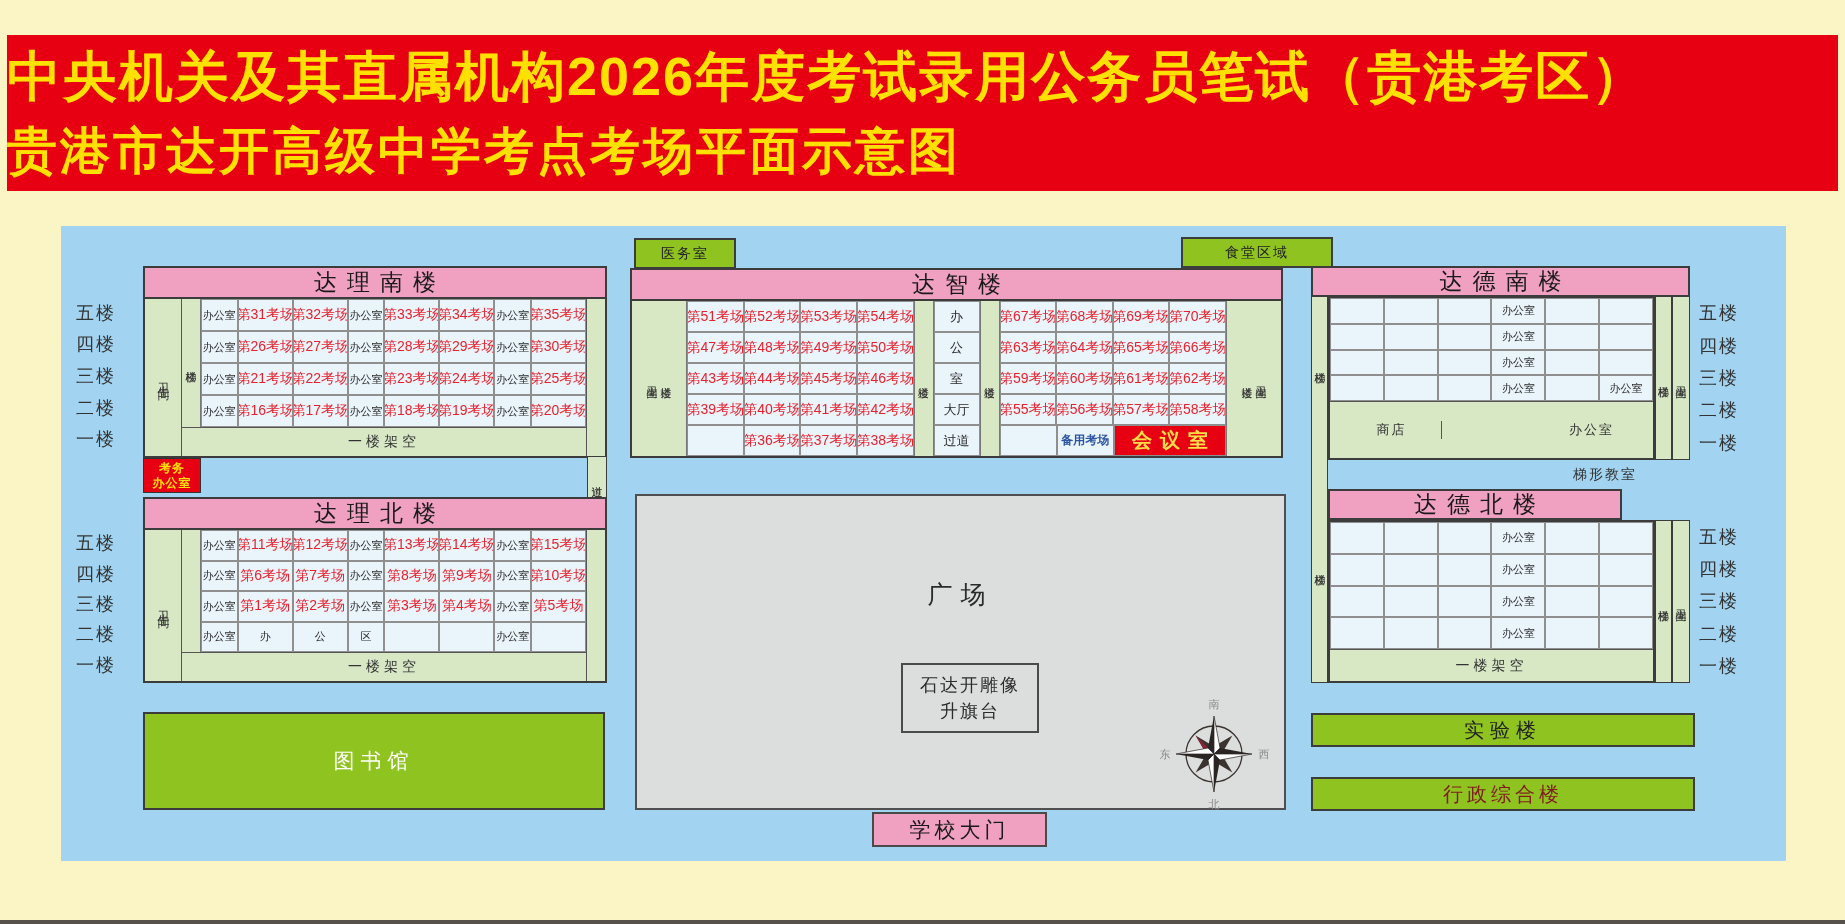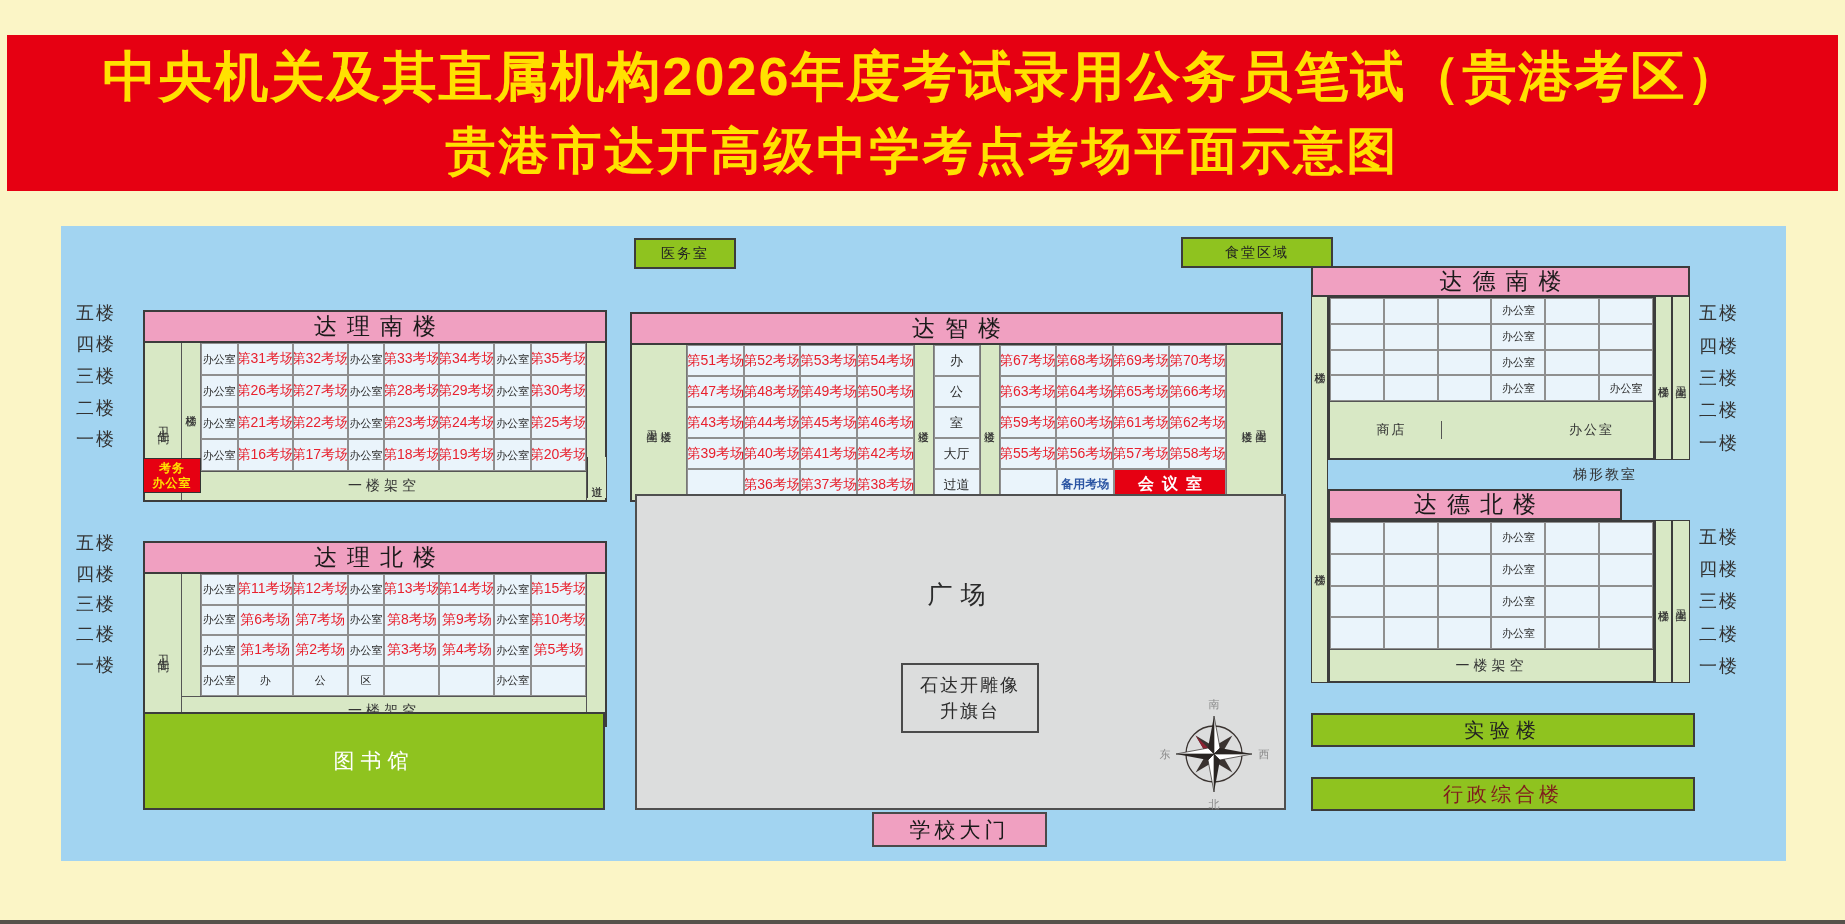--- a/index.html
+++ b/index.html
@@ -2,29 +2,29 @@
 <html><head>
 <meta charset="utf-8">
 <style>
   html,body { margin:0; padding:0; }
   body { background:#FBF5C6; font-family:"Liberation Sans","DejaVu Sans",sans-serif; }
   #page { position:relative; width:1845px; height:924px; background:#FBF5C6; overflow:hidden; }
   .abs { position:absolute; box-sizing:border-box; }
 
   
   #banner { left:7px; top:35px; width:1831px; height:156px; background:#E60012;
-            display:flex; flex-direction:column; align-items:center; justify-content:center; gap:4px; }
+            display:flex; flex-direction:column; align-items:flex-start; justify-content:center; gap:4px; }
   .banner-l1 { font-size:54px; font-weight:bold; color:#FFE100; letter-spacing:2px; white-space:nowrap; }
   .banner-l2 { font-size:50px; font-weight:bold; color:#FFE100; letter-spacing:3px; white-space:nowrap; }
 
   
   #panel { left:61px; top:226px; width:1725px; height:635px; background:#A2D4F1; }
 
   
-  .bldg { border:2px solid #3c3c3c; display:flex; flex-direction:column; background:#fff;margin-top:44px; }
+  .bldg { border:2px solid #3c3c3c; display:flex; flex-direction:column; background:#fff; }
   .hdr { height:29px; background:#F0A0C1; border-bottom:2px solid #3c3c3c; flex:none;
          display:flex; align-items:center; justify-content:center;
          font-size:23px; letter-spacing:10px; text-indent:10px; color:#1a1a1a; white-space:nowrap; }
   .hdrbox { background:#F0A0C1; border:2px solid #3c3c3c; display:flex; align-items:center; justify-content:center;
             font-size:23px; letter-spacing:10px; text-indent:10px; color:#1a1a1a; white-space:nowrap; }
   .bbody { flex:1; display:flex; min-height:0; }
   .green { background:#D8E8C5; }
   .maincol { flex:1; display:flex; flex-direction:column; min-width:0; }
   .rowsarea { flex:1; display:flex; min-height:0; }
   .fill { flex:1; min-width:0; min-height:0; }
@@ -32,21 +32,21 @@
   .sidenar { width:18px; border-right:1px solid #777; display:flex; align-items:center; justify-content:center; flex:none; }
   .edgecol { width:18px; border-left:1.5px solid #555; flex:none; }
   .vtext { writing-mode:vertical-rl; text-orientation:upright; font-size:12px; color:#333; letter-spacing:3px; line-height:1.1; white-space:nowrap; }
   .vtext.sm { font-size:11px; letter-spacing:1px; }
 
   .cell { border:1px solid #8f8f8f; background:#EAF4FB; display:flex; align-items:center; justify-content:center;
           white-space:nowrap; overflow:hidden; }
   .cell.exam { color:#E8212E; font-size:14px; }
   .cell.office { color:#2b2b2b; font-size:11px; }
   .cell.reserve { color:#2B55A3; font-size:12px; font-weight:bold; }
-  .cell.meeting { background:#E60012; color:#ffffff; font-size:16px; font-weight:bold; letter-spacing:8px; text-indent:8px; }
+  .cell.meeting { background:#E60012; color:#fde047; font-size:20px; font-weight:bold; letter-spacing:8px; text-indent:8px; }
   .cell.mid { font-size:13px; }
 
   .ground { background:#D8E8C5; border-top:1.5px solid #555; display:flex; align-items:center; justify-content:center;
             font-size:14px; color:#333; letter-spacing:4px; flex:none; }
   .gseg { flex:1; display:flex; align-items:center; justify-content:center; font-size:13px; color:#333;
           letter-spacing:2px; border-right:1.5px solid #555; }
   .gseg:last-child { border-right:none; }
 
   .flabels { display:flex; flex-direction:column; justify-content:space-around; align-items:center; }
   .flabel { font-size:18px; color:#333; letter-spacing:2px; white-space:nowrap; }

